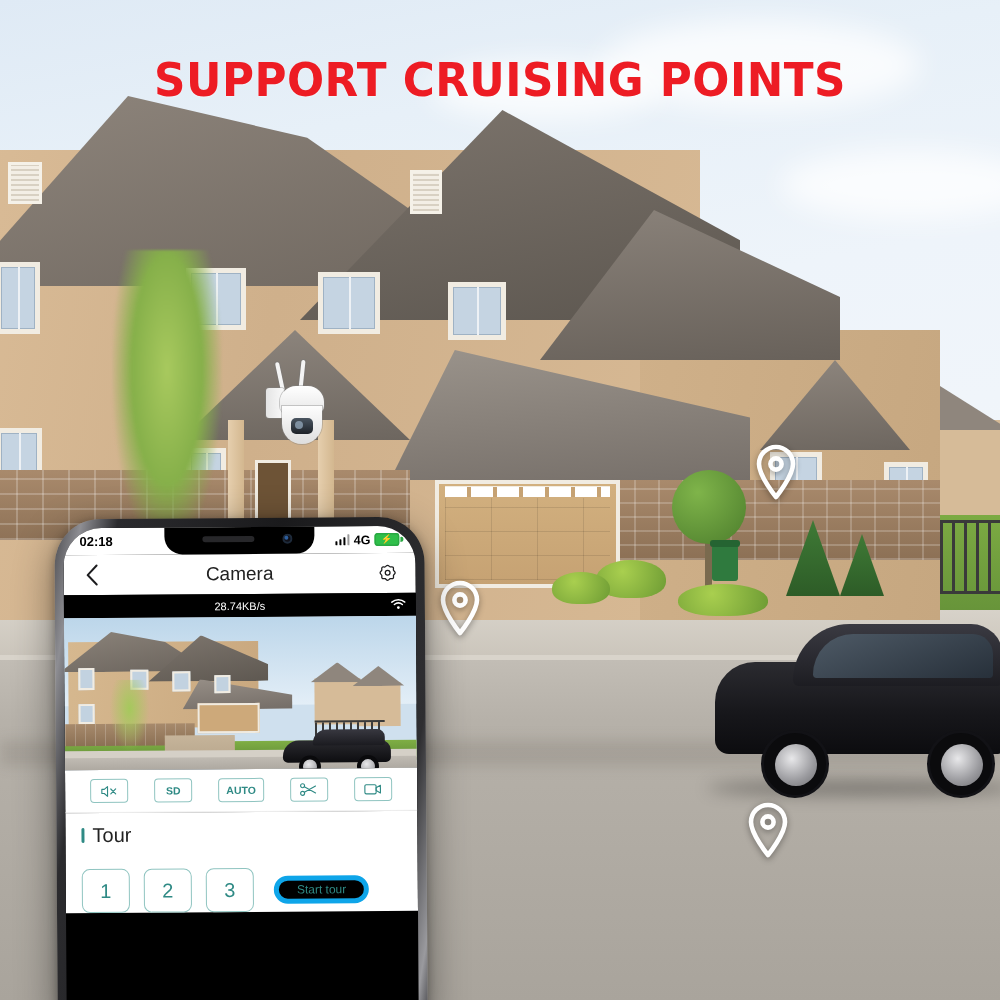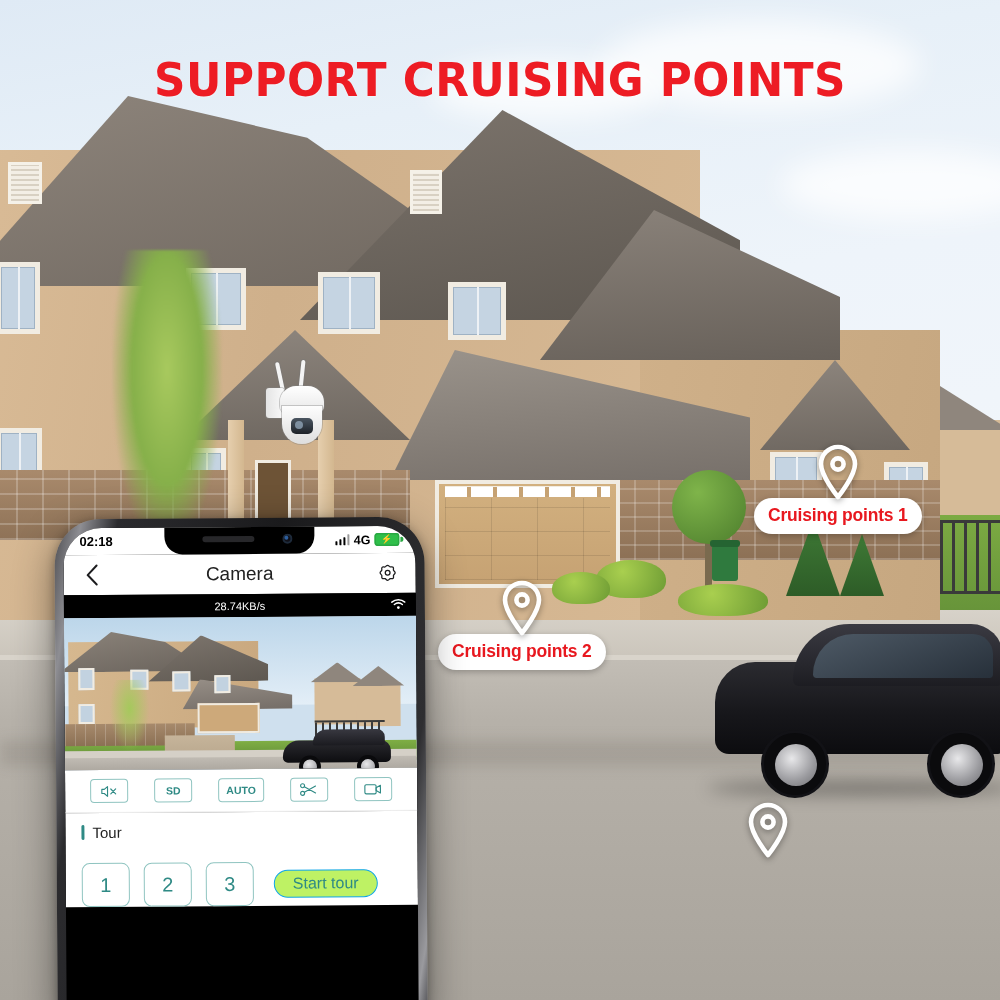--- a/index.html
+++ b/index.html
@@ -324,32 +324,32 @@
     min-width:38px; height:24px; border:1px solid #8fc4c0; border-radius:4px;
     display:flex; align-items:center; justify-content:center; color:#2f8a85;
     font-size:10.5px; font-weight:700; padding:0 7px; background:#fff;
     font-family:"Liberation Sans", sans-serif;
   }
 
   
   .tour-sec { background:#fff; padding:11px 16px 0; }
   .tour-head { display:flex; align-items:center; gap:8px; }
   .tour-bar { width:3px; height:15px; background:#2f8a85; border-radius:2px; }
-  .tour-title { font-size:15px; color:#222; font-family:"Liberation Sans", sans-serif; }
+  .tour-title { font-size:20px; color:#222; font-family:"Liberation Sans", sans-serif; }
   .tour-row { display:flex; align-items:center; gap:14px; margin-top:22px; }
   .preset-btn {
     width:48px; height:44px; border:1px solid #8fc4c0; border-radius:8px;
     display:flex; align-items:center; justify-content:center;
     color:#2f8a85; font-size:20px; background:#fff;
     font-family:"Liberation Sans", sans-serif;
   }
   .start-btn {
-    height:28px; border:1px solid #0ea5e9; border-radius:14px; padding:0 18px;
+    height:28px; border:5px solid #0ea5e9; border-radius:14px; padding:0 18px;
     display:flex; align-items:center; justify-content:center;
-    color:#2f8a85; font-size:16px; background:#bef264; margin-left:6px;
+    color:#2f8a85; font-size:12px; background:#000000; margin-left:6px;
     font-family:"Liberation Sans", sans-serif;
   }
 </style>
 </head>
 <body>
 
 <div id="scene">
   <div class="sky"></div>
   <div class="cloud" style="left:600px;top:20px;width:320px;height:90px;"></div>
   <div class="cloud" style="left:780px;top:150px;width:260px;height:70px;"></div>
@@ -440,31 +440,29 @@
 
 <div class="headline">SUPPORT CRUISING POINTS</div>
 
 <div class="marker" id="marker-1">
   <div class="pin">
     <svg width="44" height="56" viewBox="0 0 44 56">
       <path d="M22 3C12.6 3 5 10.6 5 20c0 12 17 33 17 33s17-21 17-33C39 10.6 31.4 3 22 3z" fill="none" stroke="#ffffff" stroke-width="4.6" stroke-linejoin="round"></path>
       <circle cx="22" cy="20" r="5.6" fill="none" stroke="#ffffff" stroke-width="4.6"></circle>
     </svg>
   </div>
-  <div class="pin-label">Cruising points 1</div>
 </div>
 
 <div class="marker" id="marker-2">
   <div class="pin">
     <svg width="44" height="56" viewBox="0 0 44 56">
       <path d="M22 3C12.6 3 5 10.6 5 20c0 12 17 33 17 33s17-21 17-33C39 10.6 31.4 3 22 3z" fill="none" stroke="#ffffff" stroke-width="4.6" stroke-linejoin="round"></path>
       <circle cx="22" cy="20" r="5.6" fill="none" stroke="#ffffff" stroke-width="4.6"></circle>
     </svg>
   </div>
-  <div class="pin-label">Cruising points 2</div>
 </div>
 
 <div class="marker" id="marker-3">
   <div class="pin">
     <svg width="44" height="56" viewBox="0 0 44 56">
       <path d="M22 3C12.6 3 5 10.6 5 20c0 12 17 33 17 33s17-21 17-33C39 10.6 31.4 3 22 3z" fill="none" stroke="#ffffff" stroke-width="4.6" stroke-linejoin="round"></path>
       <circle cx="22" cy="20" r="5.6" fill="none" stroke="#ffffff" stroke-width="4.6"></circle>
     </svg>
   </div>
 </div>

